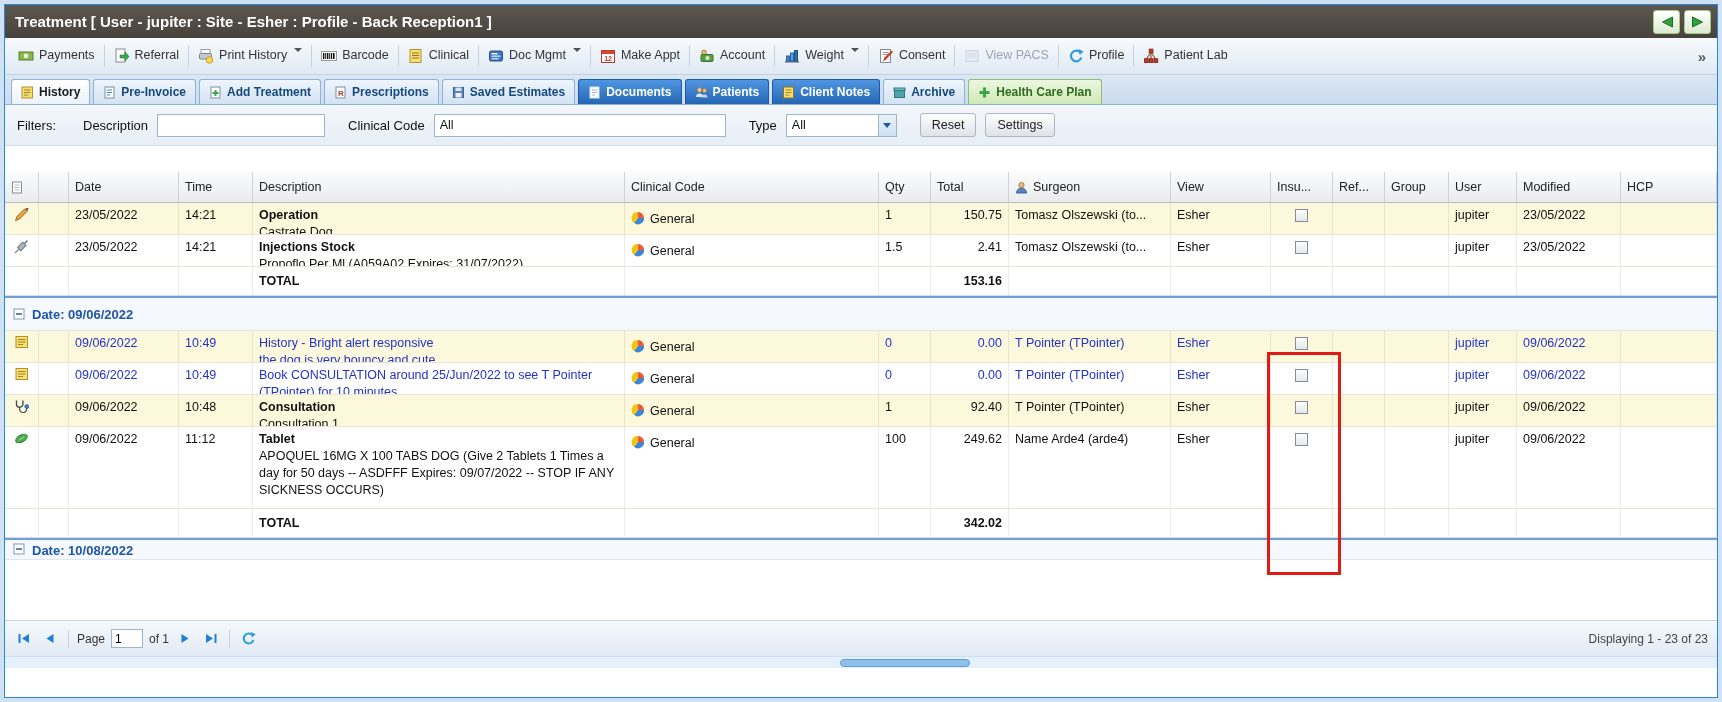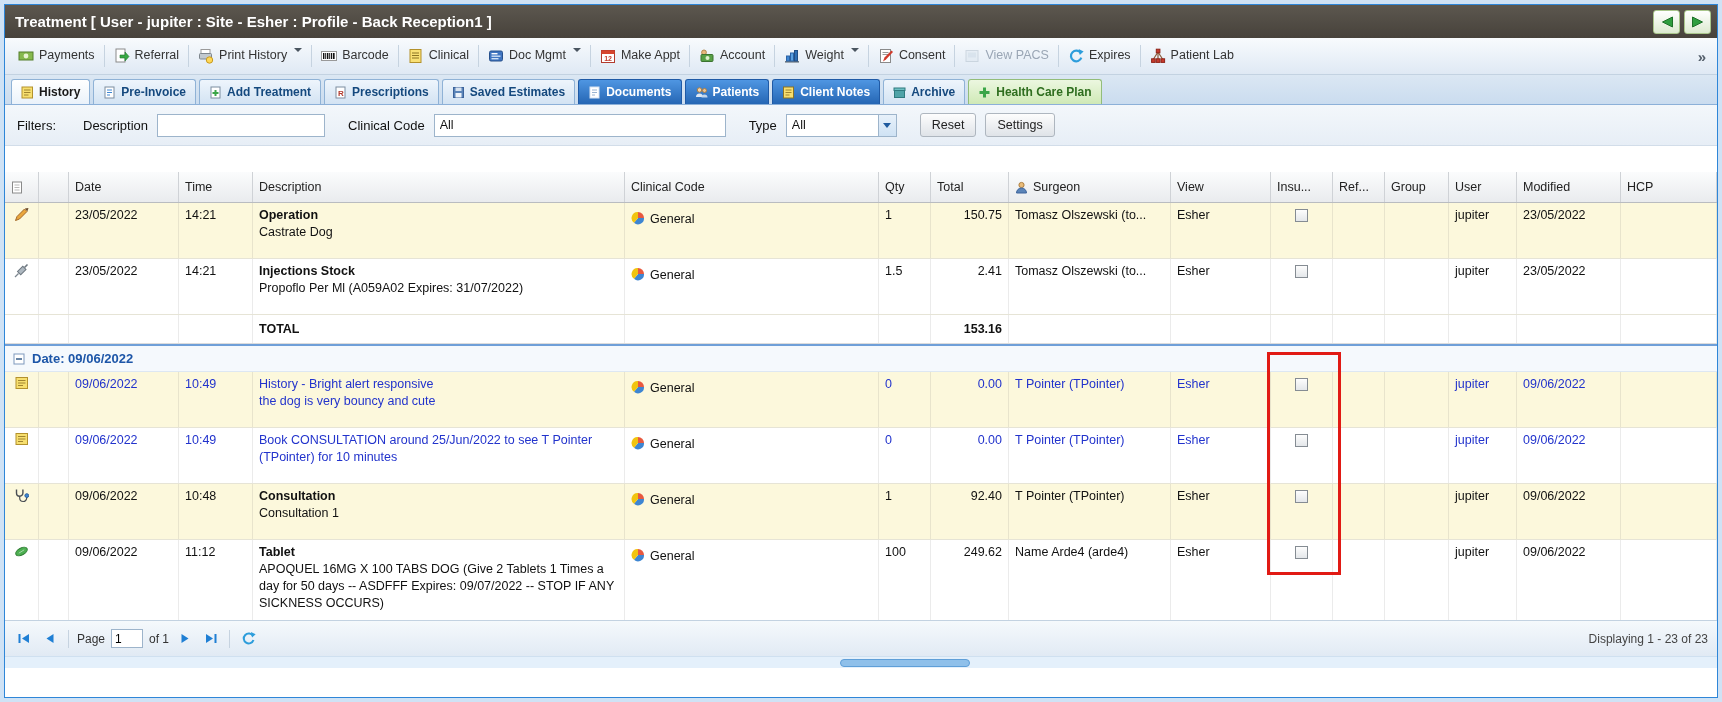--- a/index.html
+++ b/index.html
@@ -42,33 +42,33 @@
   .gridwrap{position:relative;flex:0 0 448px;overflow:hidden;font-size:12.5px;color:#111;
     --cols:34px 30px 110px 74px 372px 254px 52px 78px 162px 100px 62px 52px 64px 68px 104px minmax(0,1fr)}
   .grow{display:grid;grid-template-columns:var(--cols)}
   .gh{height:31px;background:linear-gradient(#fbfcfd,#e9ebee);border-bottom:1px solid #b9bcc0;color:#222}
   .gh .c{display:flex;align-items:center;gap:5px;border-right:1px solid #cfd2d6;height:30px;padding:0 6px;white-space:nowrap;overflow:hidden}
   .c{padding:4px 6px;border-right:1px solid rgba(90,90,90,.12);overflow:hidden;line-height:17px;white-space:nowrap}
   .r{border-bottom:1px solid #e6e4d6}
   .r-cream{background:#fcf8dc}
   .r-white{background:#fff}
   .r-blue{color:#2233cc}
-  .h44{height:56px}
+  .h44{height:32px}
   .h82{height:82px}
   .icol{display:flex;justify-content:center;padding-top:4px}
   .desc{white-space:normal}
   .desc .t{font-weight:bold}
   .r-blue .desc .t{font-weight:normal}
   .codecell{display:flex;align-items:flex-start;gap:5px;padding-top:8px}
   .num{text-align:right}
   .cbwrap{display:flex;justify-content:center;padding-top:6px}
   .cb{display:block;width:13px;height:13px;border:1px solid #858c93;background:linear-gradient(#fdfdfd,#e4e7ea);cursor:pointer}
   .tot{height:29px;background:#fff;font-weight:bold;border-bottom:1px solid #dcdcdc}
   .tot .c{padding-top:6px}
-  .grp{height:28px;border-top:2px solid #6f9fd8;background:#f5f9fd;display:flex;align-items:center;gap:7px;padding:0 6px 0 8px;color:#1d56a8;font-weight:bold;font-size:13px;border-bottom:1px solid #dde7f2;cursor:pointer}
+  .grp{height:35px;border-top:2px solid #6f9fd8;background:#f5f9fd;display:flex;align-items:center;gap:7px;padding:0 6px 0 8px;color:#1d56a8;font-weight:bold;font-size:13px;border-bottom:1px solid #dde7f2;cursor:pointer}
   .grp.clip{height:22px;overflow:hidden;align-items:flex-start;padding-top:3px}
   .grandrow{flex:0 0 29px;border-top:1px solid #c9c9c9;background:#fff;font-weight:bold;font-size:12.5px}
   .grandrow .c{padding-top:6px}
   .redbox{position:absolute;left:1262px;top:180px;width:74px;height:223px;border:3px solid #e11a14;pointer-events:none}
 
   
   .paging{flex:0 0 36px;display:flex;align-items:center;gap:6px;padding:0 9px;background:linear-gradient(#f5f9fc,#e1eaf4);border-top:1px solid #c3d2e1;font-size:12px;color:#333}
   .pbtn{width:20px;height:20px;display:flex;align-items:center;justify-content:center;cursor:pointer}
   .pinput{width:32px;height:19px;border:1px solid #9db4cb;font-size:12px;padding:0 3px;font-family:"Liberation Sans",sans-serif}
   .psep{width:1px;height:18px;background:#c6d3e0;margin:0 2px}
@@ -233,21 +233,21 @@
           <span>View PACS</span>
         </div>
     <div class="tsep"></div>
     <div class="tbtn">
           <span>
             <svg width="16" height="16" viewBox="0 0 16 16">
               <path d="M12.8 5.2 A5.3 5.3 0 1 0 13.3 9.6" fill="none" stroke="#2d9ddb" stroke-width="2.2"></path>
               <polygon points="10.6,1 15.6,3.4 11.8,7" fill="#2d9ddb"></polygon>
             </svg>
           </span>
-          <span>Expires</span>
+          <span>Profile</span>
         </div>
     <div class="tsep"></div>
     <div class="tbtn">
           <span>
             <svg width="16" height="16">
               <g stroke="#8a5a3a" stroke-width="1.2">
                 <line x1="8" y1="4" x2="3.5" y2="11"></line>
                 <line x1="8" y1="4" x2="12.5" y2="11"></line>
                 <line x1="8" y1="4" x2="8" y2="11"></line>
               </g>

